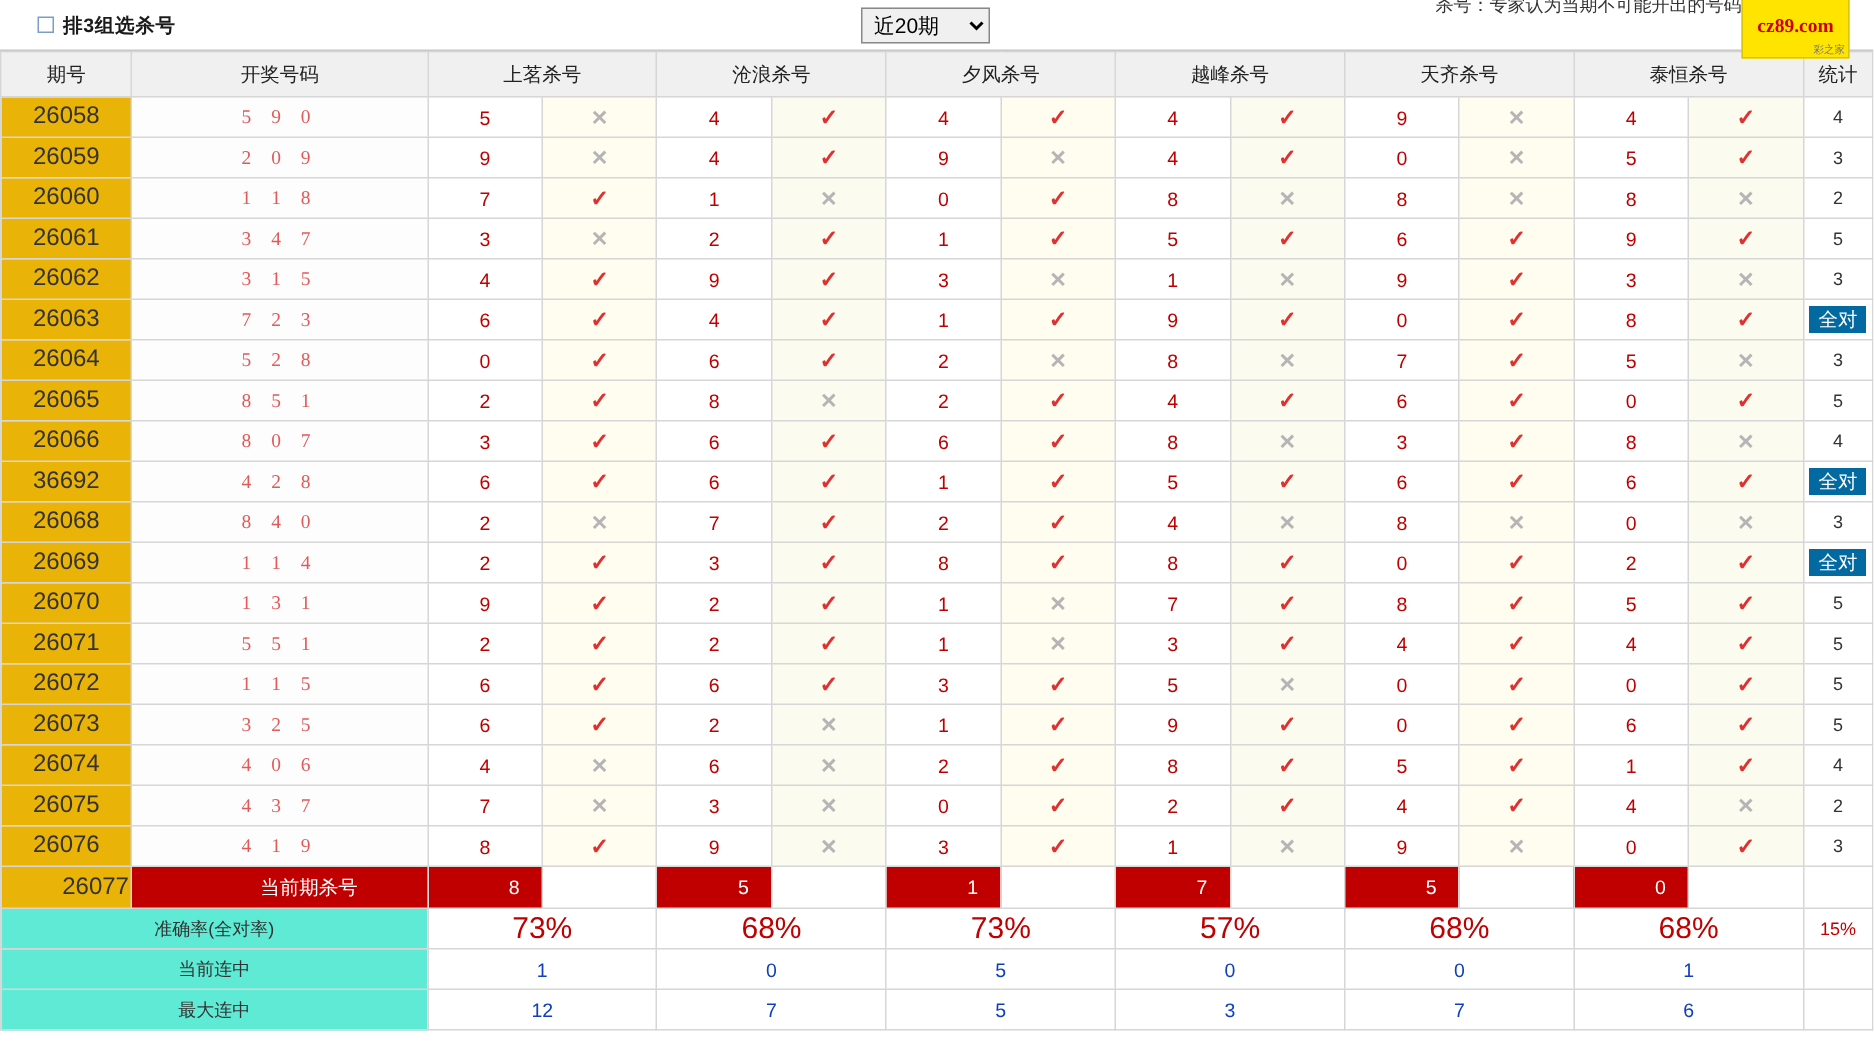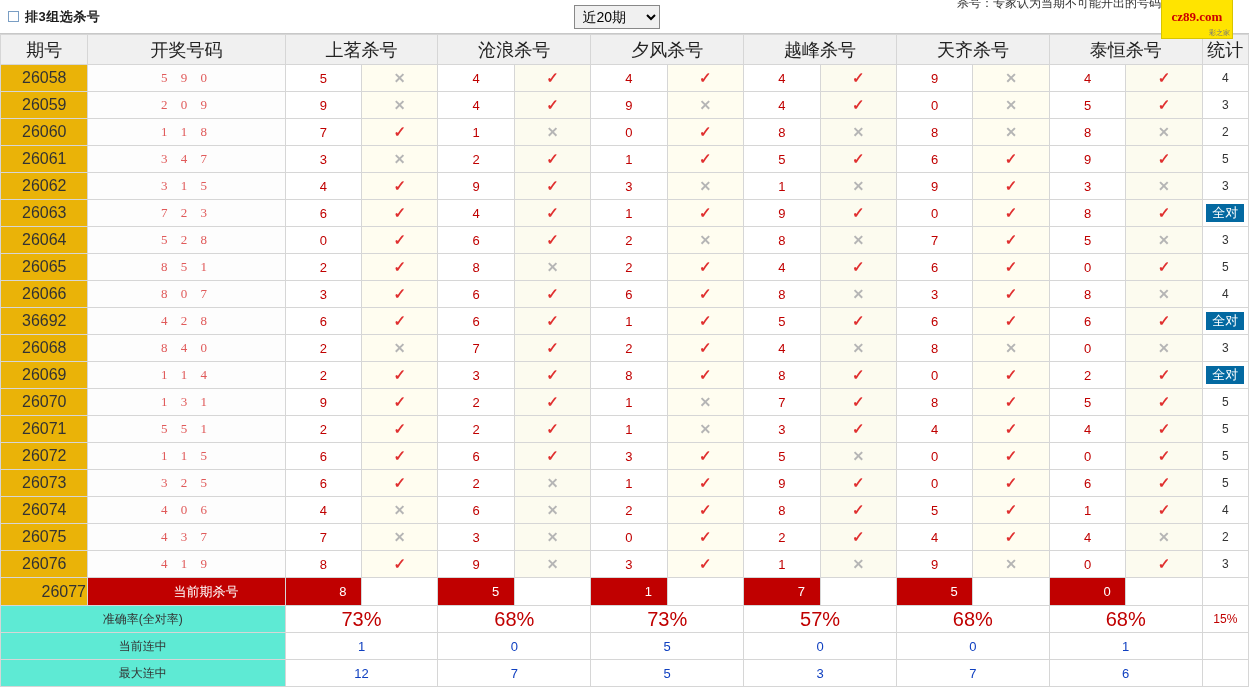--- a/index.html
+++ b/index.html
@@ -17,21 +17,21 @@
   .topbar {
     height: 34px;
     background: #fff;
     border-bottom: 1px solid #c8c8c8;
     display: flex;
     align-items: center;
     position: relative;
   }
   .topbar-left {
     display: flex; align-items: center;
-    padding-left: 8px;
+    padding-left: 25px;
     width: 300px;
   }
   .chk {
     width: 11px; height: 11px;
     border: 1px solid #7a9ec4;
     background: #fff;
     margin-right: 6px;
     display: inline-block;
   }
   .topbar-title {
@@ -96,21 +96,21 @@
   table.grid td, table.grid th {
     border: 1px solid #d6d6d6;
     padding: 0;
     text-align: center;
     vertical-align: middle;
     font-weight: normal;
   }
   thead th {
     height: 30px;
     background: #f0f0f0;
-    font-size: 18px;
+    font-size: 13px;
     color: #222;
     font-weight: normal;
     border-bottom: 1px solid #c4c4c4;
     margin-left: 44px;
   }
   tbody tr { height: 27px; }
   td.period {
     background: #eab308;
     font-size: 16px;
     color: #333;

